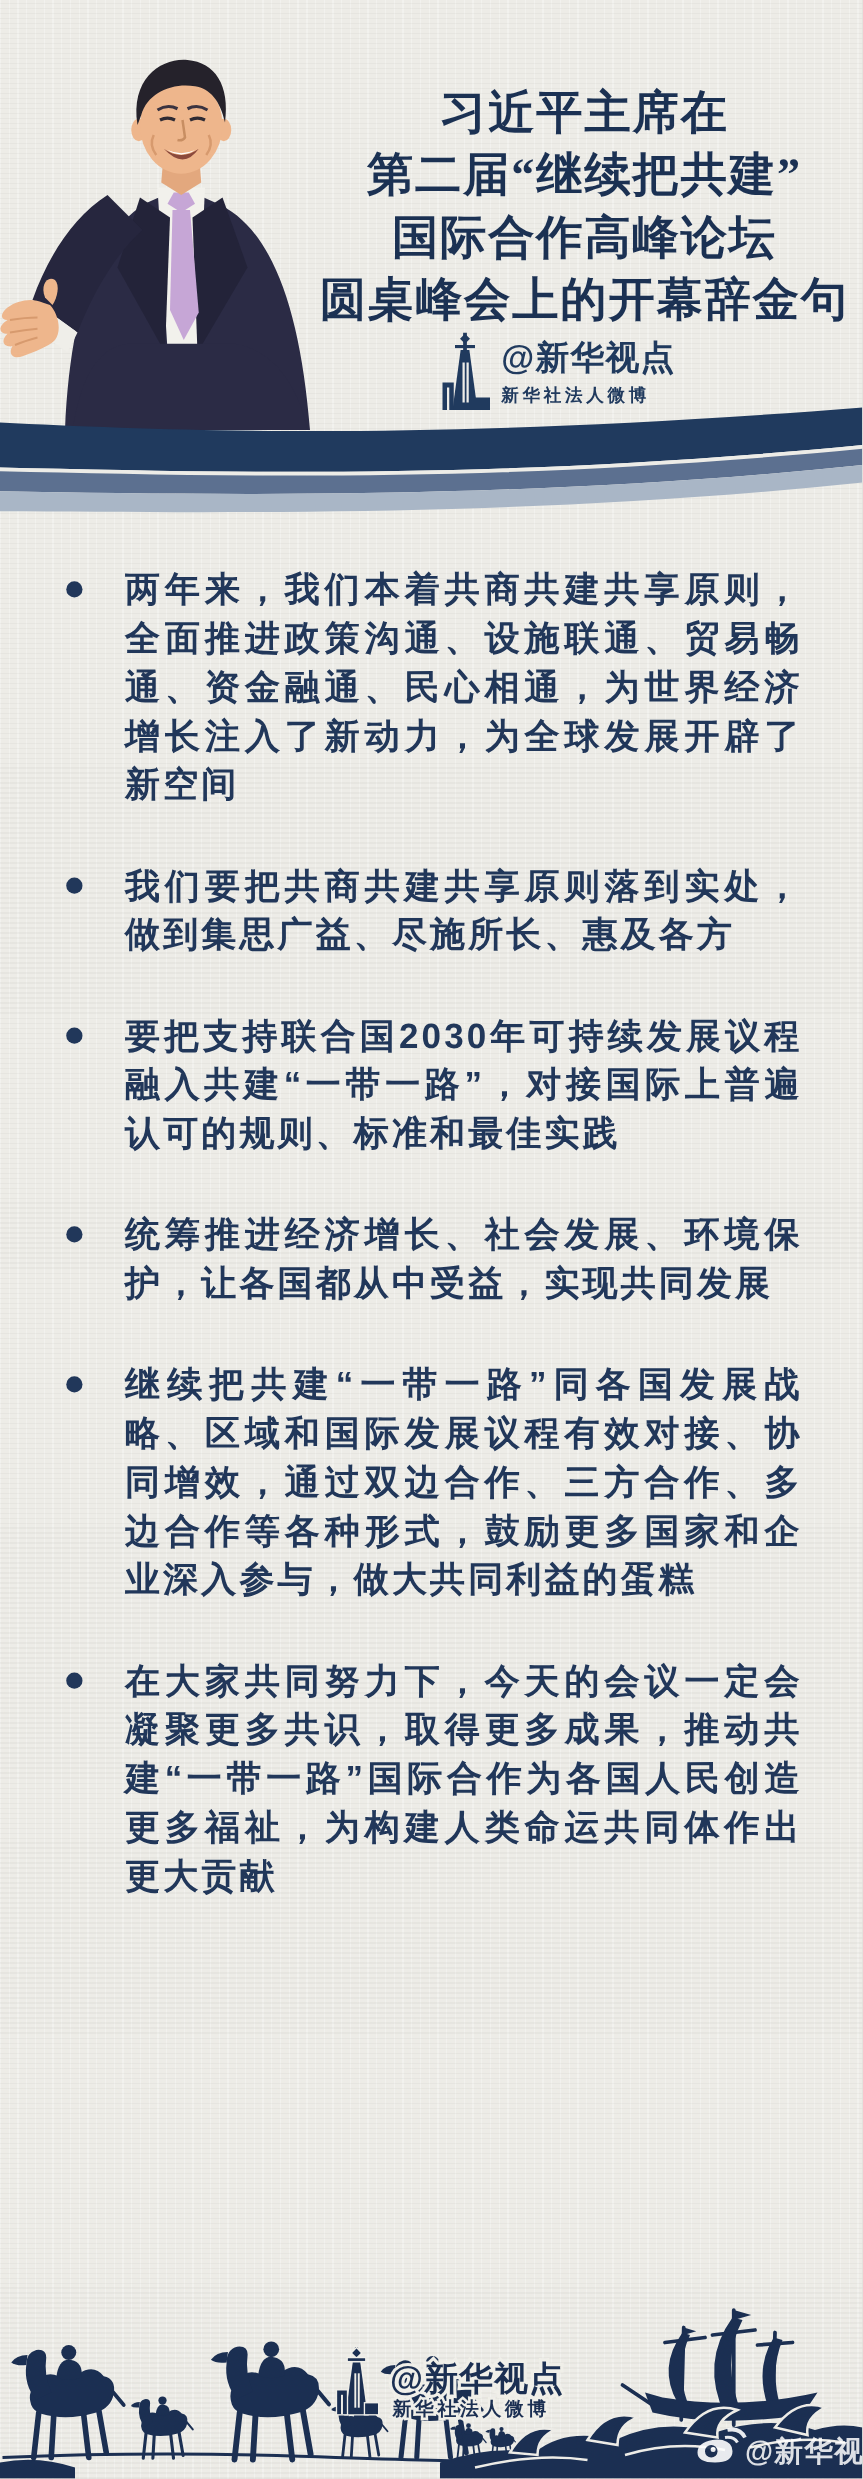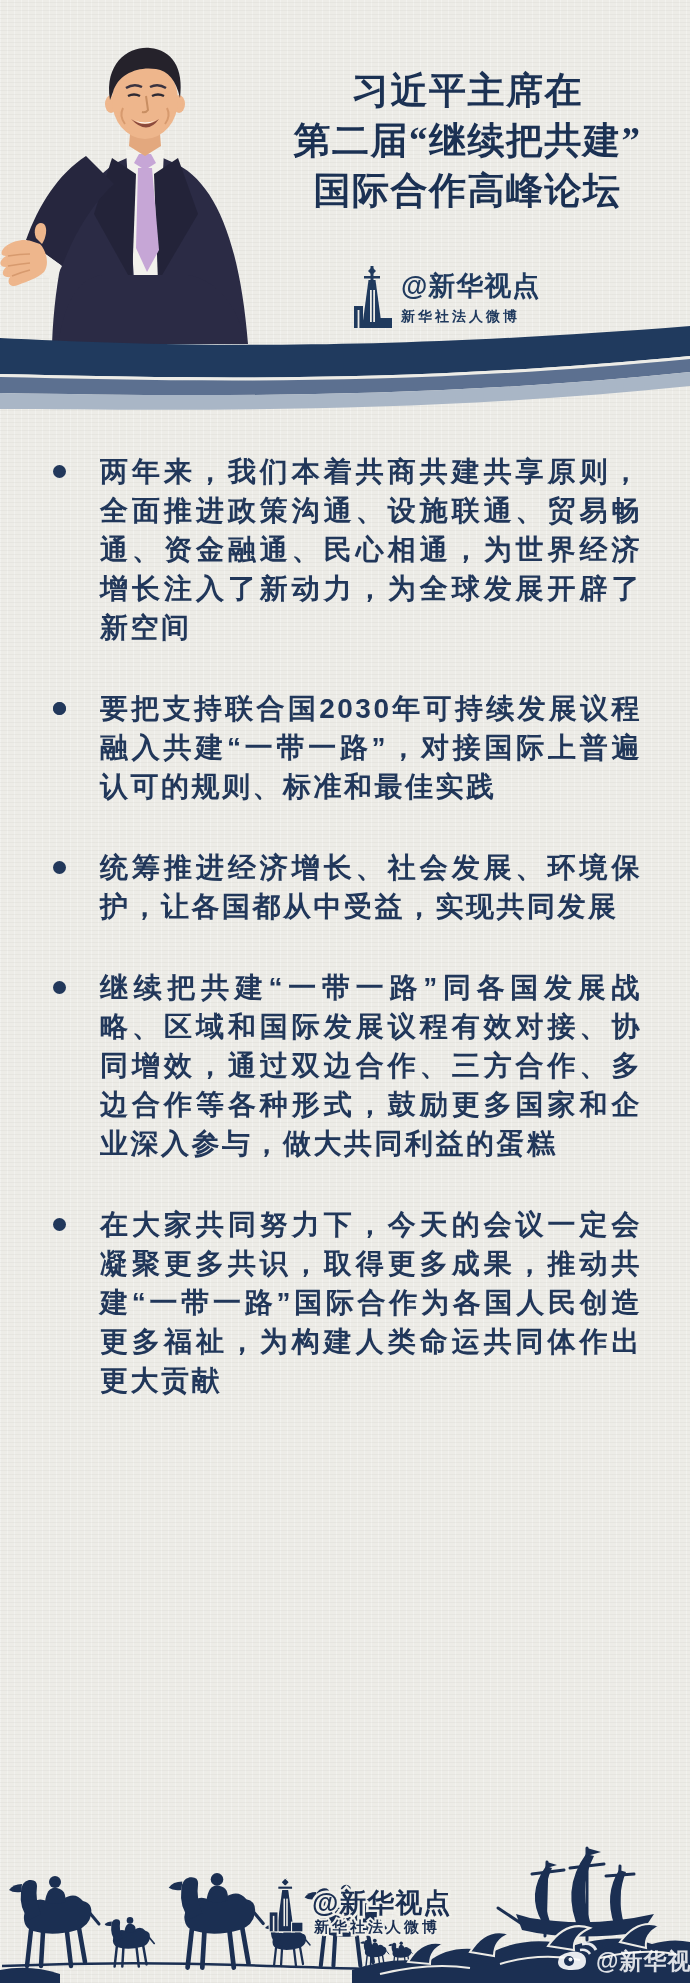--- a/index.html
+++ b/index.html
@@ -104,20 +104,21 @@
 
       <path d="M34,200 C26,196 14,198 6,204 C0,209 0,214 6,214 C-2,219 -1,225 6,225 C0,231 3,236 10,235 C6,241 11,246 18,243 C28,239 38,236 44,230 C50,222 46,208 40,202 Z" fill="#eeb68c"></path>
       <path d="M36,196 C32,186 38,178 44,182 C48,186 46,196 42,202 Z" fill="#eeb68c"></path>
       <path d="M8,214 Q20,212 30,212 M8,224 Q20,222 30,221 M12,234 Q22,230 30,228" stroke="#d79a6e" stroke-width="1.6" fill="none"></path>
     </svg>
 
     <div class="title">
       <div>习近平主席在</div>
       <div>第二届“继续把共建”</div>
       <div>国际合作高峰论坛</div>
+      <div>圆桌峰会上的开幕辞金句</div>
     </div>
 
     <div class="brand">
       <svg width="40" height="62" viewBox="0 0 40 62">
         <g class="tower">
           <rect x="18.5" y="0" width="3" height="15"></rect>
           <path d="M20,1 L24,5 L20,9 L16,5 Z"></path>
           <rect x="12" y="10" width="16" height="2.5"></rect>
           <path d="M10,62 L16.5,14 L23.5,14 L30,62 Z"></path>
           <rect x="2" y="40" width="9" height="22"></rect>
@@ -141,20 +142,21 @@
     <path d="M0,71 C180,74 420,78 690,50 L690,64 C420,92 180,88 0,87 Z" fill="#a9b6c6"></path>
   </svg>
 
   <ul class="bullets">
     <li class="bullet-item">
       <span class="bullet-dot"></span>
       <p class="bullet-text">两年来，我们本着共商共建共享原则，全面推进政策沟通、设施联通、贸易畅通、资金融通、民心相通，为世界经济增长注入了新动力，为全球发展开辟了新空间</p>
     </li>
     <li class="bullet-item">
       <span class="bullet-dot"></span>
+      <p class="bullet-text">我们要把共商共建共享原则落到实处，做到集思广益、尽施所长、惠及各方</p>
     </li>
     <li class="bullet-item">
       <span class="bullet-dot"></span>
       <p class="bullet-text">要把支持联合国2030年可持续发展议程融入共建“一带一路”，对接国际上普遍认可的规则、标准和最佳实践</p>
     </li>
     <li class="bullet-item">
       <span class="bullet-dot"></span>
       <p class="bullet-text">统筹推进经济增长、社会发展、环境保护，让各国都从中受益，实现共同发展</p>
     </li>
     <li class="bullet-item">

